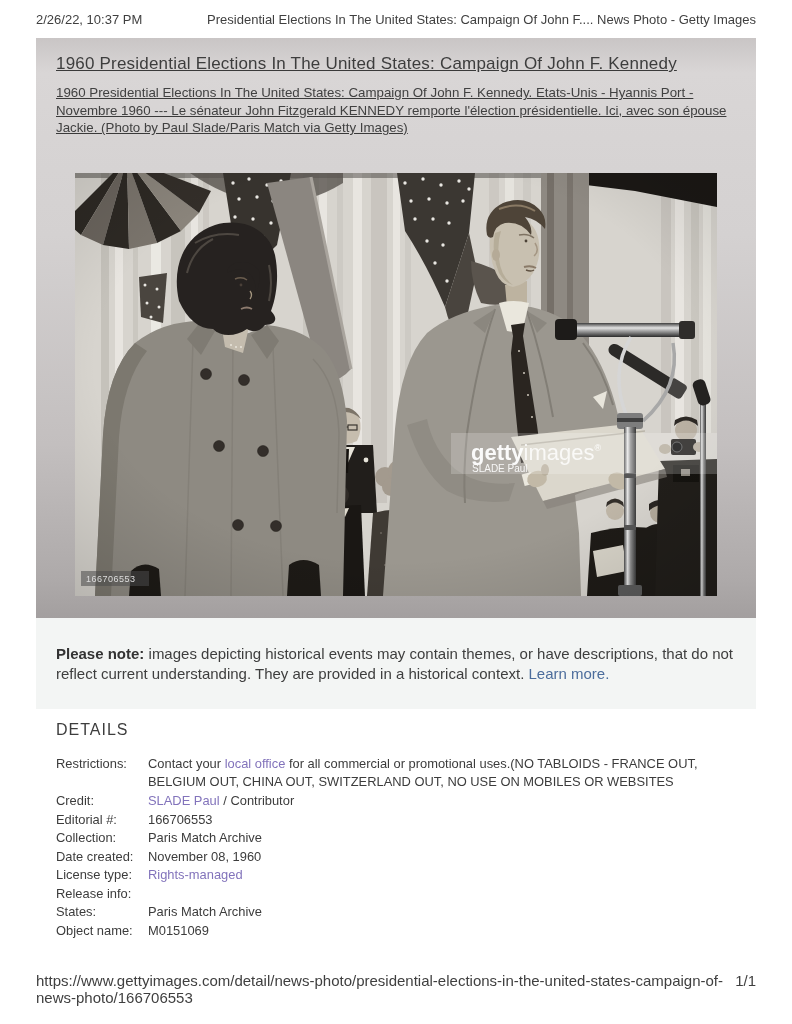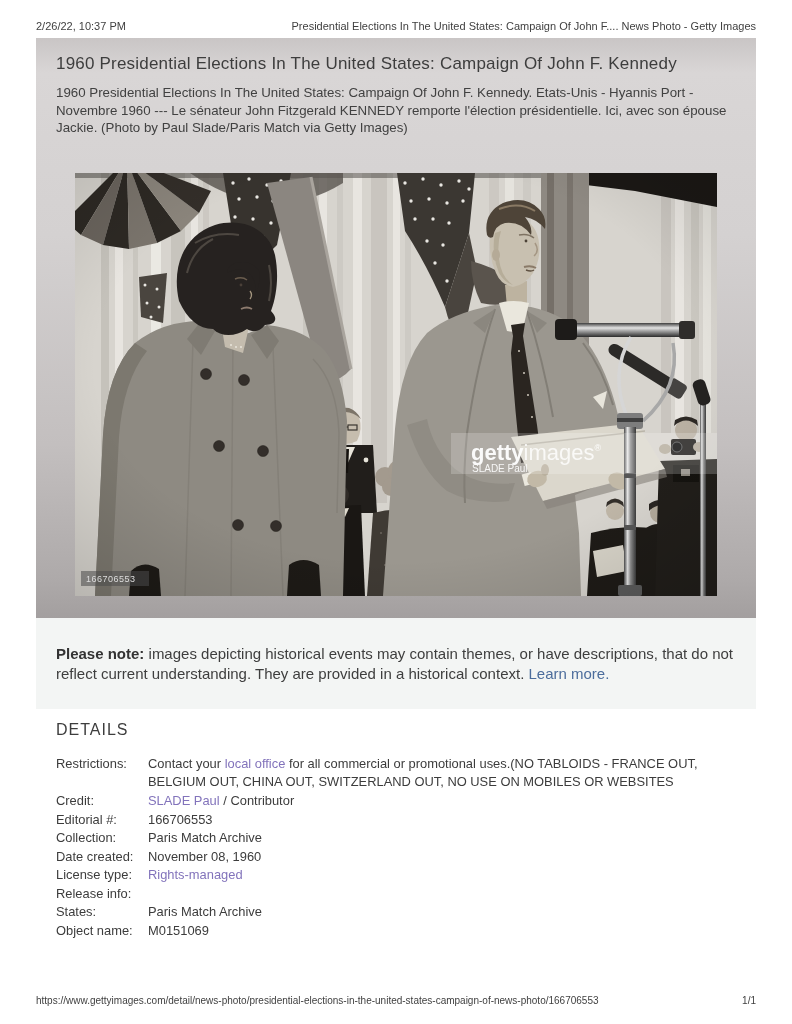--- a/index.html
+++ b/index.html
@@ -1,29 +1,30 @@
 <!DOCTYPE html>
 <html style="--link-purple: #8273bb; --link-blue: #4c6d9c; --notice-bg: #f3f5f4; --hero-gray: #cdc9c9; --photo-dark: #1b1815;"><head>
 <meta charset="utf-8">
 <style>
   html,body{margin:0;padding:0}
   body{
     width:792px;height:1024px;background:#ffffff;position:relative;overflow:hidden;
     font-family:"Liberation Sans","DejaVu Sans",sans-serif;color:#3a3a3a;
   }
   
-  .print-header{position:absolute;top:20px;left:36px;right:36px;font-size:11px;color:#3f3f3f}
+  .print-header{position:absolute;top:12px;left:36px;right:36px;font-size:13px;color:#3f3f3f}
   .ph-date{position:absolute;left:0;top:0;white-space:nowrap}
   .ph-title{display:block;text-align:right;white-space:nowrap}
-  .print-footer{position:absolute;left:36px;right:36px;bottom:18px;display:flex;justify-content:space-between;font-size:10px;color:#3f3f3f}
+  .print-footer{position:absolute;left:36px;right:36px;bottom:18px;display:flex;justify-content:space-between;font-size:15px;color:#3f3f3f}
   
   .content{position:absolute;top:38px;left:36px;width:720px}
   .hero{
     background:linear-gradient(180deg,#c9c5c5 0,#d9d6d6 6%,#d4d1d1 34%,#c3bfbf 70%,#aeaaaa 93%,#a39f9f 100%);
     padding:16px 20px 22px;
+    text-decoration:underline;
   }
   .hero h1{font-size:17px;font-weight:400;color:#3d3d3d;margin:0 0 10px;letter-spacing:.2px}
   .hero p{font-size:13.3px;line-height:1.33;color:#414141;margin:0;max-width:674px}
   .photo-wrap{width:642px;margin:36px auto 0;line-height:0}
   .photo-wrap svg{display:block}
   .notice{background:var(--notice-bg,#f3f5f4);padding:26px 20px 24px}
   .notice p{margin:0;font-size:15px;line-height:1.36;color:#3e3e3e;max-width:702px}
   .notice strong{font-weight:bold;color:#333}
   a.blue{color:var(--link-blue,#4c6d9c);text-decoration:none;cursor:pointer}
   a.plink{color:var(--link-purple,#8273bb);text-decoration:none;cursor:pointer}

